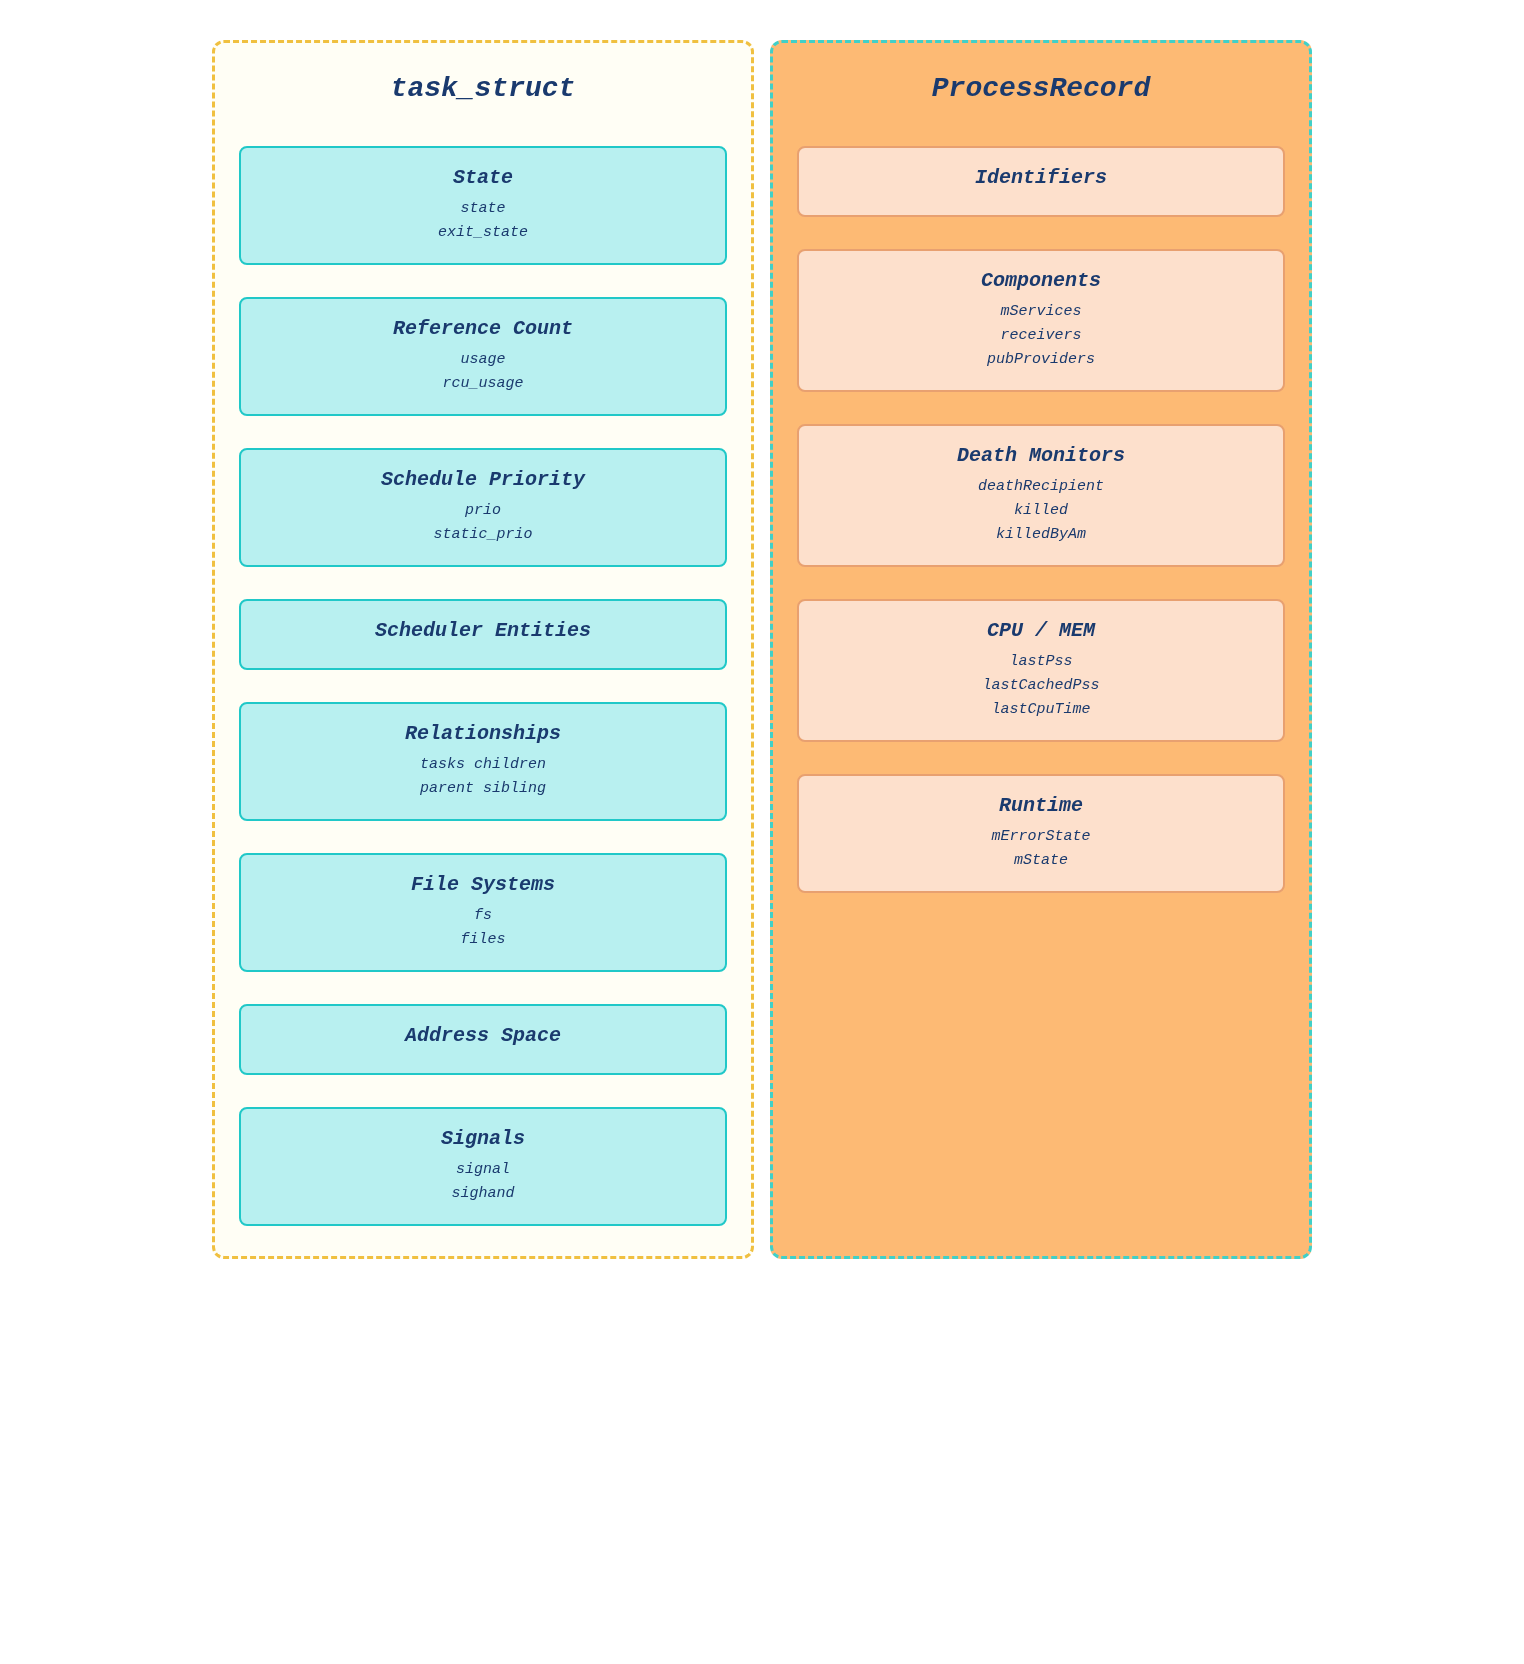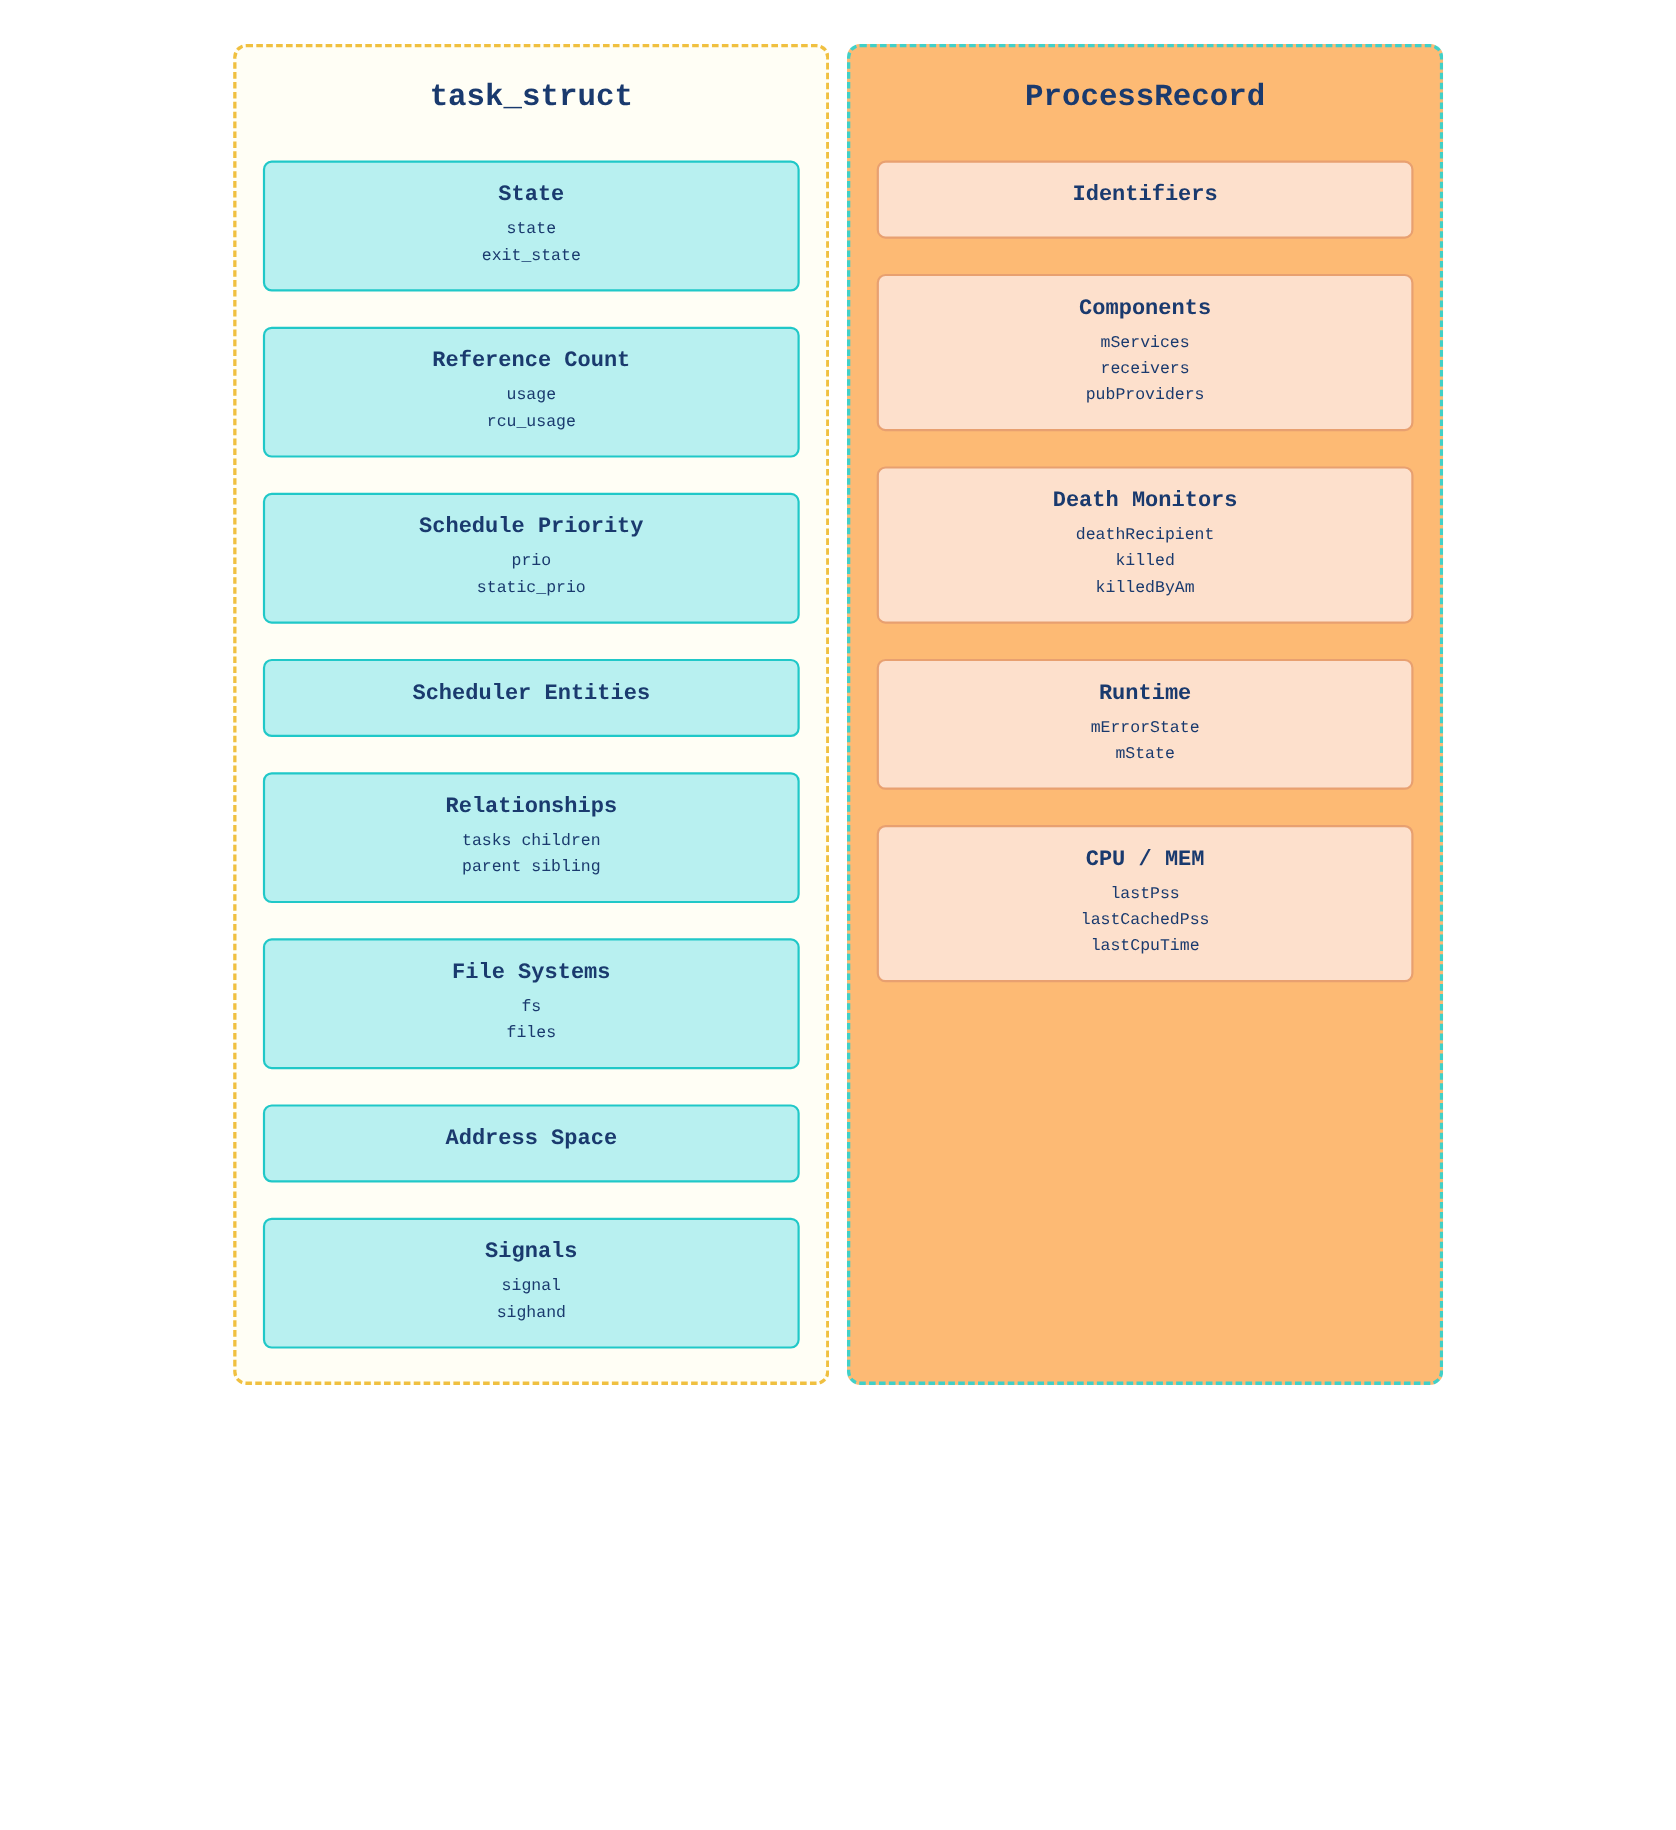--- a/index.html
+++ b/index.html
@@ -16,20 +16,21 @@
       align-items: flex-start;
       padding: 40px 20px;
       min-height: 1664px;
     }
 
     .diagram-container {
       display: flex;
       gap: 16px;
       width: 1100px;
       justify-content: flex-end;
+      font-style: italic;
     }
 
     .column {
       flex: 1;
       border: 3px dashed;
       border-radius: 12px;
       padding: 30px 24px;
       display: flex;
       flex-direction: column;
       gap: 20px;
@@ -135,21 +136,21 @@
       </div>
       <div class="card card-right">
         <div class="card-title">Components</div>
         <div class="card-fields">mServices<br>receivers<br>pubProviders</div>
       </div>
       <div class="card card-right">
         <div class="card-title">Death Monitors</div>
         <div class="card-fields">deathRecipient<br>killed<br>killedByAm</div>
       </div>
       <div class="card card-right">
+        <div class="card-title">CPU / MEM</div>
+        <div class="card-fields">lastPss<br>lastCachedPss<br>lastCpuTime</div>
+      </div>
+      <div class="card card-right">
         <div class="card-title">Runtime</div>
         <div class="card-fields">mErrorState<br>mState</div>
-      </div>
-      <div class="card card-right">
-        <div class="card-title">CPU / MEM</div>
-        <div class="card-fields">lastPss<br>lastCachedPss<br>lastCpuTime</div>
       </div>
     </div>
 </div>
 
 </body></html>

